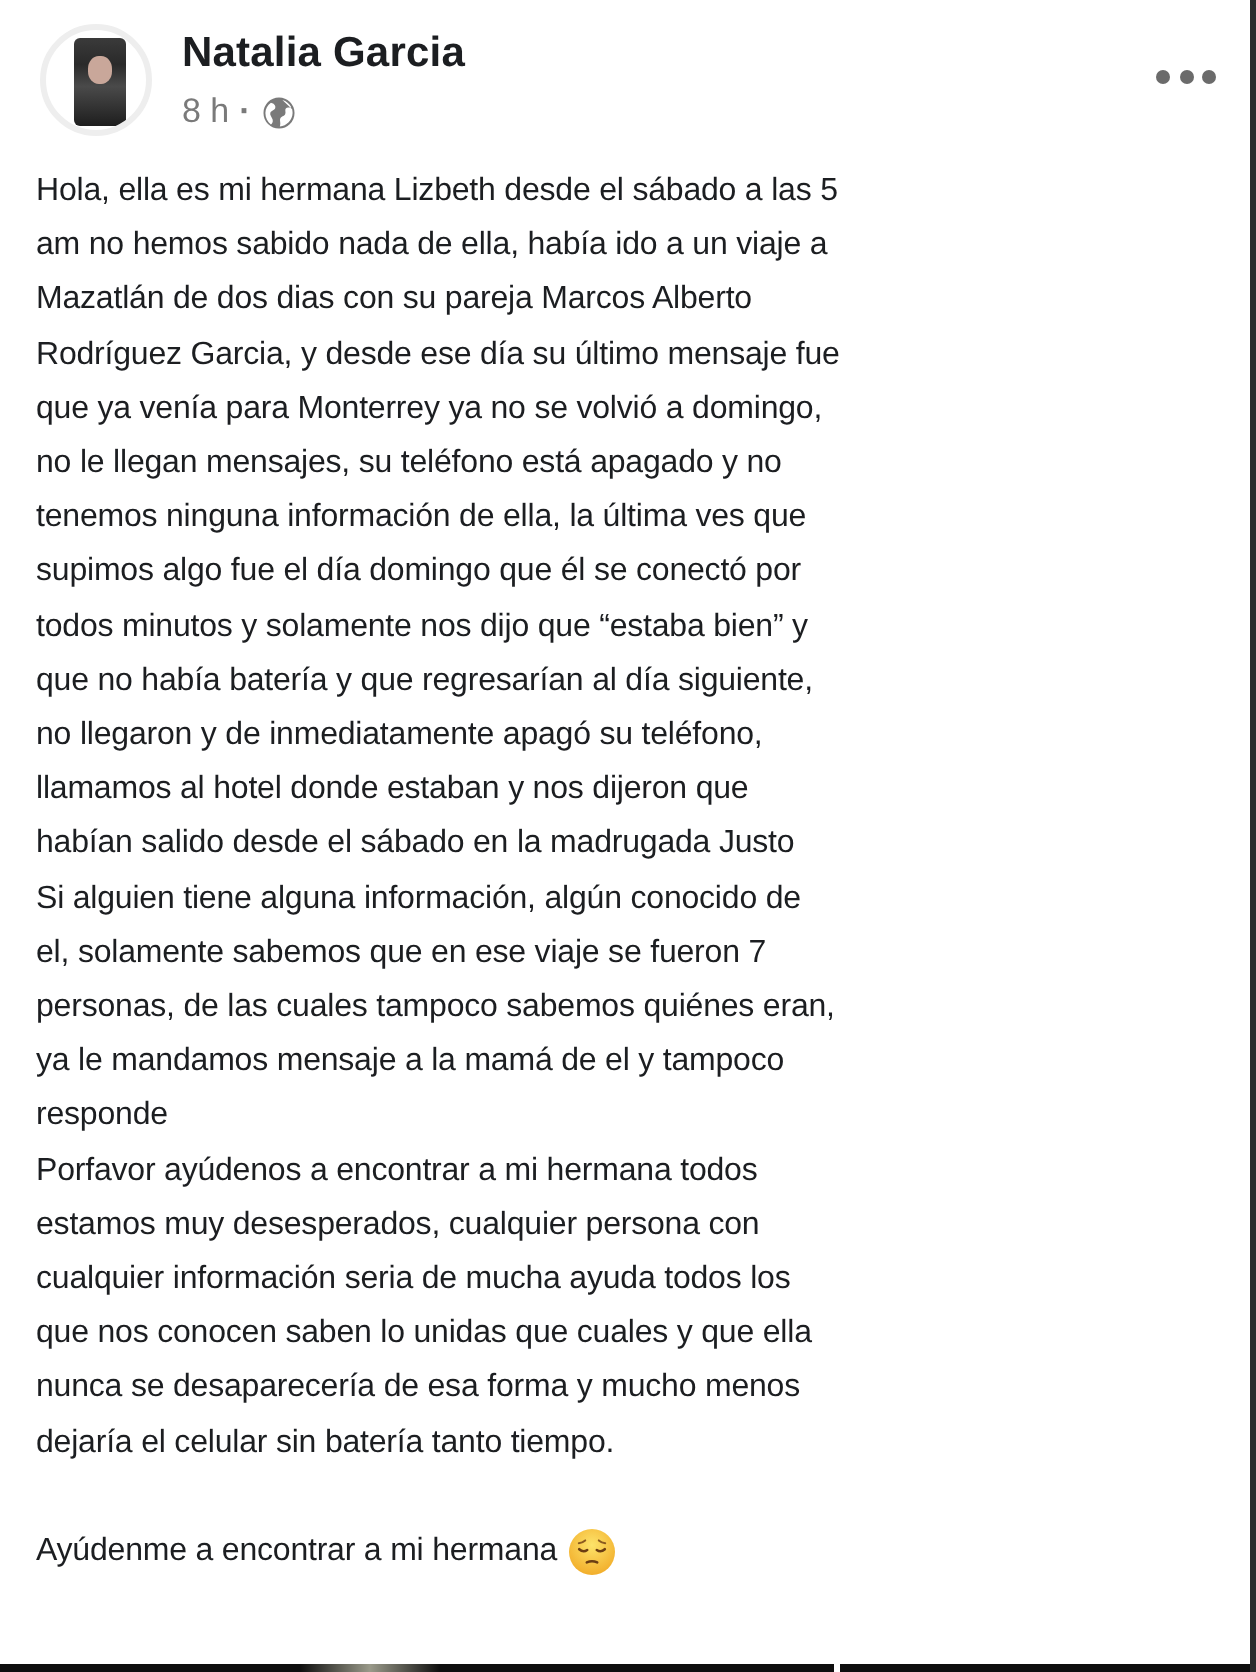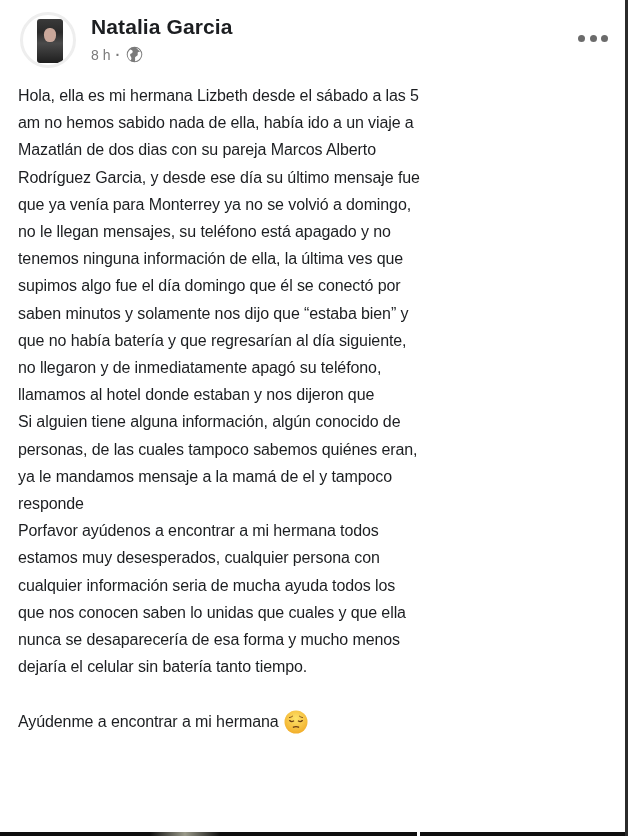--- a/index.html
+++ b/index.html
@@ -68,21 +68,21 @@
       font-weight: bold;
       color: #1c1e21;
       letter-spacing: 0.1px;
     }
     .meta {
       position: absolute;
       left: 71px;
       top: 34px;
       display: flex;
       align-items: center;
-      font-size: 14px;
+      font-size: 17px;
       color: #7a7a7a;
     }
     .meta .sep {
       margin: 0 6px 0 5px;
       font-weight: bold;
     }
     .globe-icon {
       width: 17px;
       height: 17px;
       display: inline-block;
@@ -189,25 +189,27 @@
 
 <div class="post-body">
   <span class="line">Hola, ella es mi hermana Lizbeth desde el sábado a las 5</span>
   <span class="line">am no hemos sabido nada de ella, había ido a un viaje a</span>
   <span class="line">Mazatlán de dos dias con su pareja Marcos Alberto</span>
   <span class="line">Rodríguez Garcia, y desde ese día su último mensaje fue</span>
   <span class="line">que ya venía para Monterrey ya no se volvió a domingo,</span>
   <span class="line">no le llegan mensajes, su teléfono está apagado y no</span>
   <span class="line">tenemos ninguna información de ella, la última ves que</span>
   <span class="line">supimos algo fue el día domingo que él se conectó por</span>
-  <span class="line">saben minutos y solamente nos dijo que “estaba bien” y</span>
+  <span class="line">todos minutos y solamente nos dijo que “estaba bien” y</span>
   <span class="line">que no había batería y que regresarían al día siguiente,</span>
   <span class="line">no llegaron y de inmediatamente apagó su teléfono,</span>
   <span class="line">llamamos al hotel donde estaban y nos dijeron que</span>
+  <span class="line">habían salido desde el sábado en la madrugada Justo</span>
   <span class="line">Si alguien tiene alguna información, algún conocido de</span>
+  <span class="line">el, solamente sabemos que en ese viaje se fueron 7</span>
   <span class="line">personas, de las cuales tampoco sabemos quiénes eran,</span>
   <span class="line">ya le mandamos mensaje a la mamá de el y tampoco</span>
   <span class="line">responde</span>
   <span class="line">Porfavor ayúdenos a encontrar a mi hermana todos</span>
   <span class="line">estamos muy desesperados, cualquier persona con</span>
   <span class="line">cualquier información seria de mucha ayuda todos los</span>
   <span class="line">que nos conocen saben lo unidas que cuales y que ella</span>
   <span class="line">nunca se desaparecería de esa forma y mucho menos</span>
   <span class="line">dejaría el celular sin batería tanto tiempo.</span>
   <span class="blank"></span>

